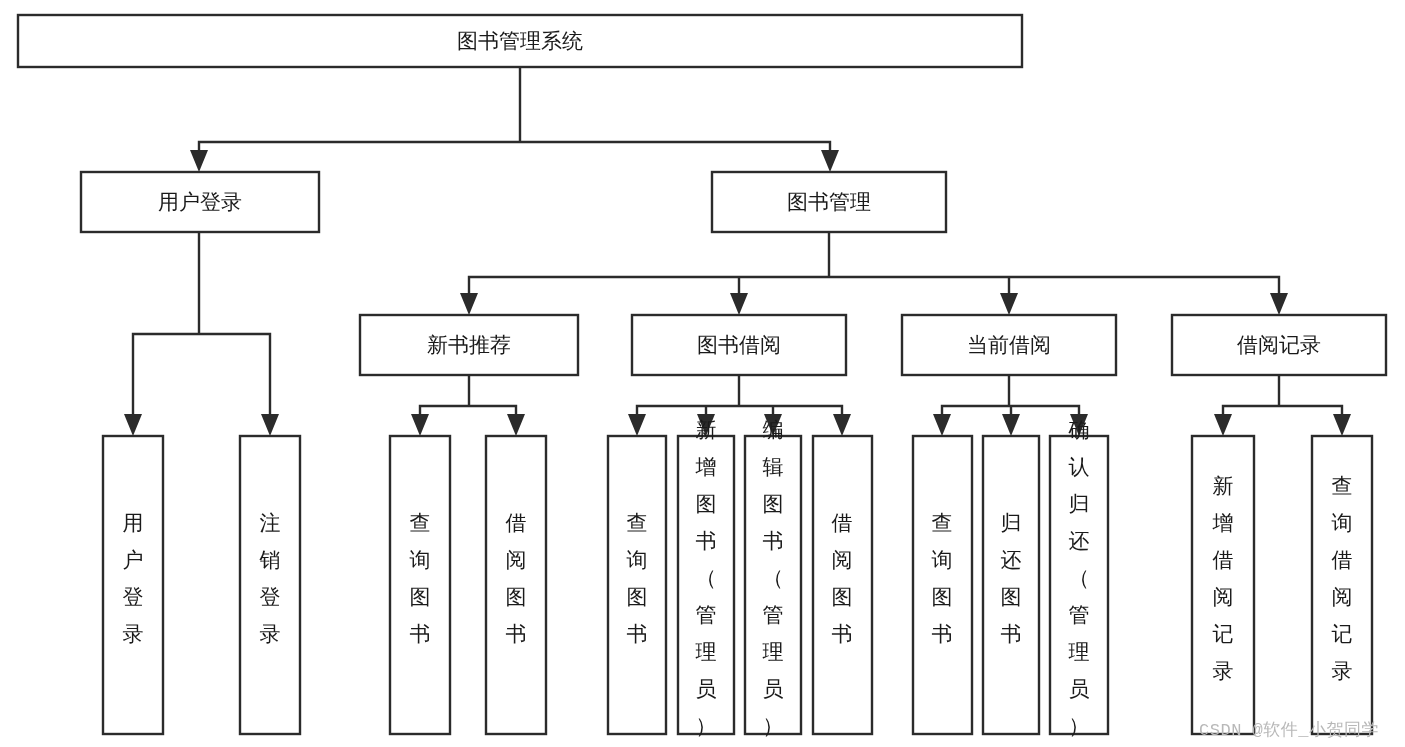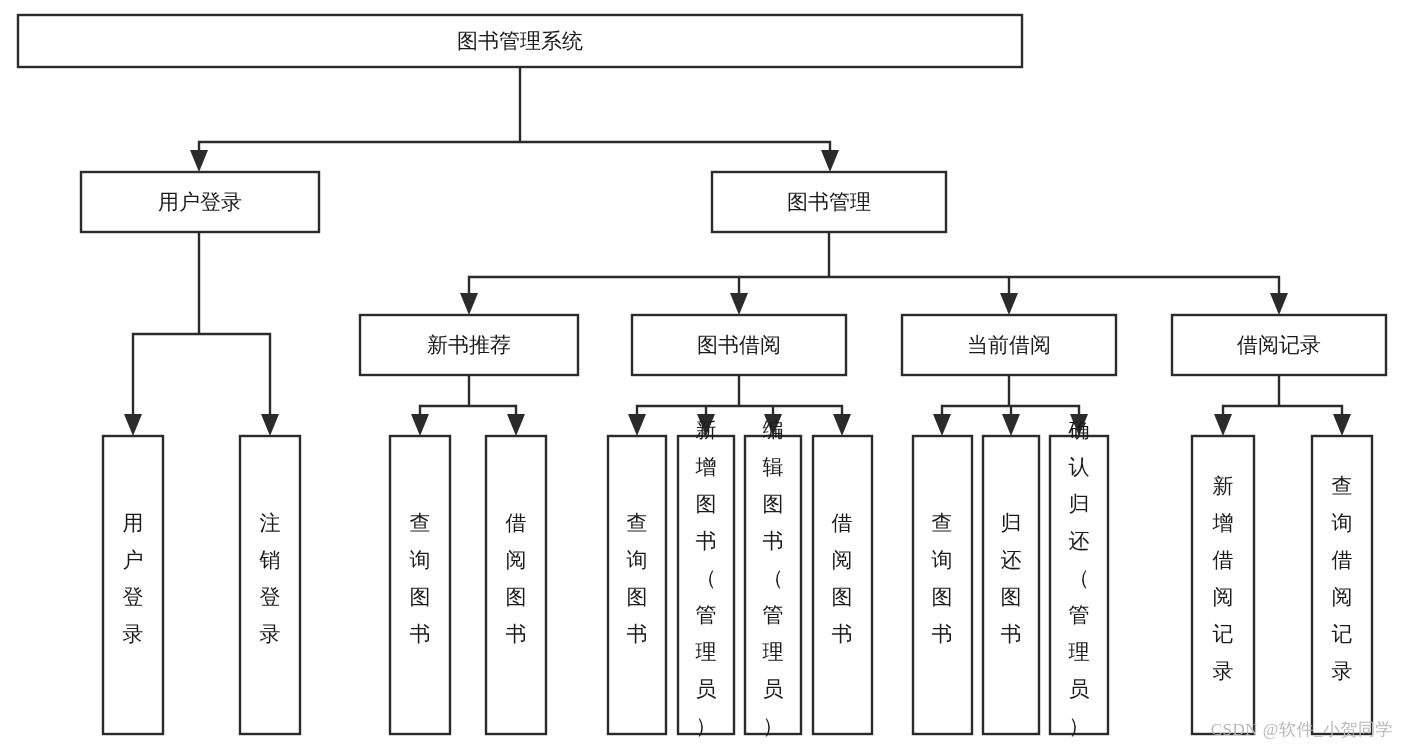--- a/index.html
+++ b/index.html
@@ -44,23 +44,23 @@
     dominant-baseline: middle;
   }
   .node-label-vertical {
     font-family: "Liberation Sans", "DejaVu Sans", sans-serif;
     fill: #1a1a1a;
     font-size: 21px;
     text-anchor: middle;
   }
   .watermark {
     position: absolute;
-    right: 12px;
+    right: 26px;
     bottom: 6px;
-    font-family: Liberation Serif, serif;
+    font-family: Liberation Mono, monospace;
     font-size: 17px;
     color: #b8b8b8;
     white-space: nowrap;
     letter-spacing: 0.5px;
   }
 </style>
 </head>
 <body>
 
 <svg id="diagram-root" viewBox="0 0 1405 747" xmlns="http://www.w3.org/2000/svg">

